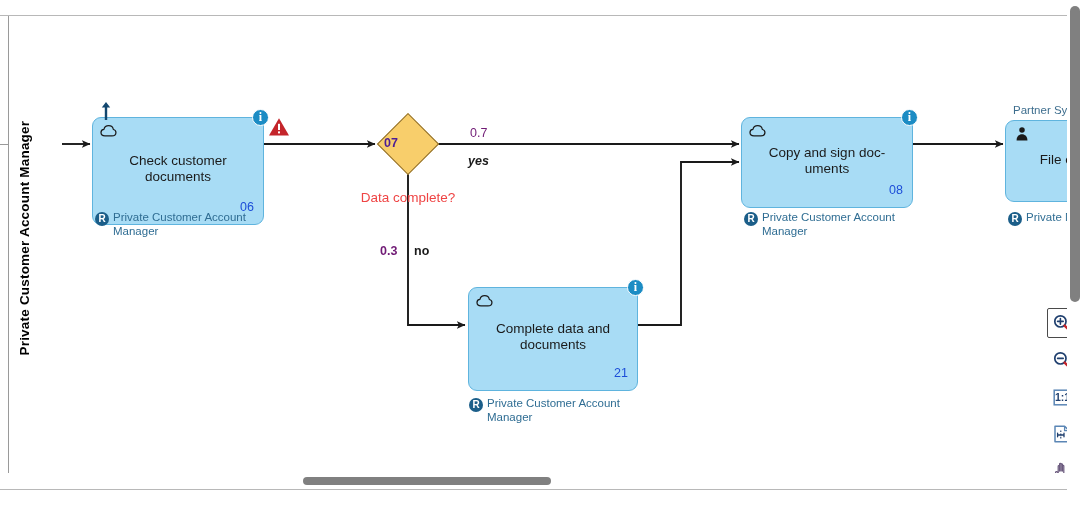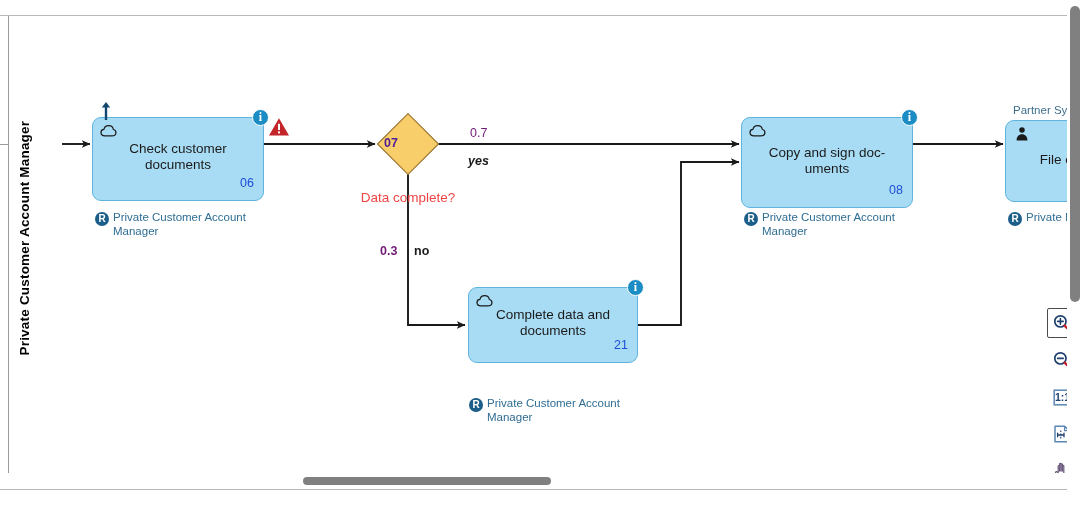--- a/index.html
+++ b/index.html
@@ -262,21 +262,21 @@
         <path d="M432,128 L739,128" marker-end="url(#arw)"></path>
 
         <path d="M408,150 L408,309 L465,309" marker-end="url(#arw)"></path>
 
         <path d="M638,309 L681,309 L681,146 L739,146" marker-end="url(#arw)"></path>
 
         <path d="M913,128 L1003,128" marker-end="url(#arw)"></path>
       </g>
     </svg>
 
-    <div class="task" style="left:92px; top:101px; width:172px; height:84px;padding-left:32px;">
+    <div class="task" style="left:92px; top:101px; width:172px; height:108px;padding-left:32px;">
       <svg class="task-type-icon" viewBox="0 0 20 18">
         <path d="M5.5,14.5 C2.4,14.5 1,12.7 1,10.7 C1,8.8 2.4,7.3 4.3,7.2 C4.9,4.6 7,3 9.6,3 C12.4,3 14.5,4.9 14.9,7.3 C16.6,7.6 17.8,8.9 17.8,10.6 C17.8,12.6 16.2,14.5 13.3,14.5 Z" fill="none" stroke="#1a1a1a" stroke-width="1.4" stroke-linejoin="round"></path>
       </svg>
       <div class="task-label">Check customer documents</div>
       <div class="task-num">06</div>
     </div>
     <svg class="uparrow" style="left:100px; top:85px;" viewBox="0 0 12 20">
       <path d="M6,1 L10.2,6.6 L7.2,6.6 L7.2,19 L4.8,19 L4.8,6.6 L1.8,6.6 Z" fill="#12476F"></path>
     </svg>
     <div class="info-badge" style="left:252px; top:93px;">i</div>
@@ -293,21 +293,21 @@
     <div class="gateway" style="left:386px; top:106px;"></div>
     <div class="gateway-num" style="left:384px; top:120px;">07</div>
     <div class="gateway-label" style="left:343px; top:174px;">Data complete?</div>
 
     <div class="edge-prob" style="left:470px; top:110px;">0.7</div>
     <div class="edge-cond" style="left:468px; top:138px;font-style:italic;">yes</div>
 
     <div class="edge-prob" style="left:380px; top:228px;font-weight:bold;">0.3</div>
     <div class="edge-cond" style="left:414px; top:228px;">no</div>
 
-    <div class="task" style="left:468px; top:271px; width:170px; height:76px;">
+    <div class="task" style="left:468px; top:271px; width:170px; height:104px;">
       <svg class="task-type-icon" viewBox="0 0 20 18">
         <path d="M5.5,14.5 C2.4,14.5 1,12.7 1,10.7 C1,8.8 2.4,7.3 4.3,7.2 C4.9,4.6 7,3 9.6,3 C12.4,3 14.5,4.9 14.9,7.3 C16.6,7.6 17.8,8.9 17.8,10.6 C17.8,12.6 16.2,14.5 13.3,14.5 Z" fill="none" stroke="#1a1a1a" stroke-width="1.4" stroke-linejoin="round"></path>
       </svg>
       <div class="task-label">Complete data and documents</div>
       <div class="task-num">21</div>
     </div>
     <div class="info-badge" style="left:627px; top:263px;">i</div>
     <div class="role" style="left:469px; top:381px; width:175px;">
       <div class="role-badge">R</div>
       <div class="role-text">Private Customer Account Manager</div>

